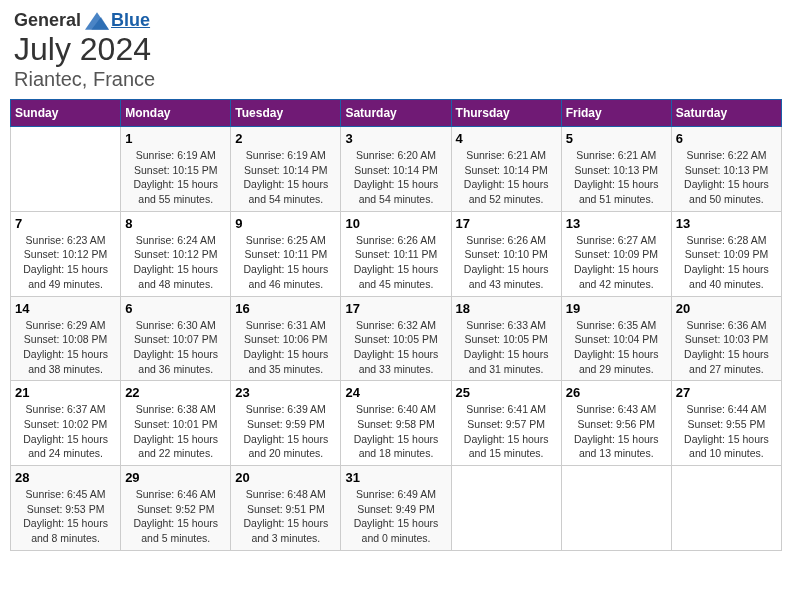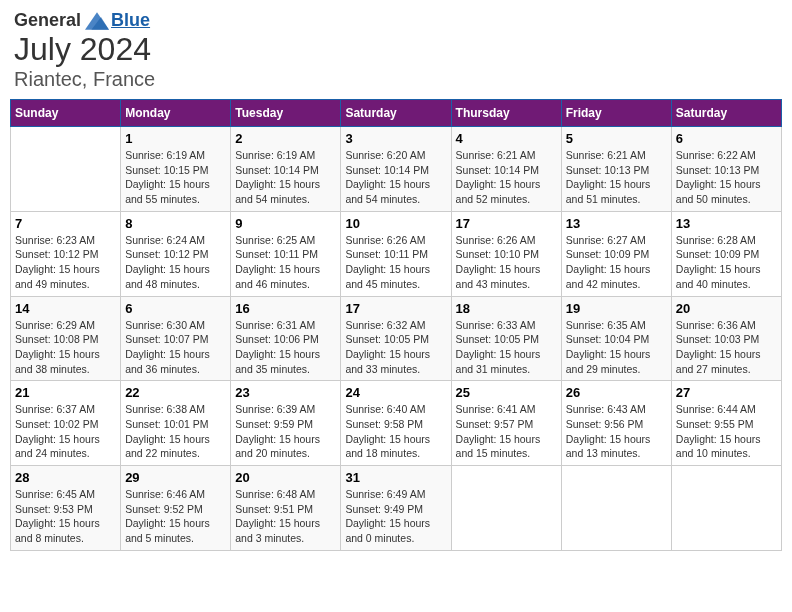--- a/index.html
+++ b/index.html
@@ -78,20 +78,21 @@
     .day-number {
       font-weight: bold;
       font-size: 13px;
       margin-bottom: 2px;
       display: block;
     }
     .day-info {
       color: #333;
       line-height: 1.4;
       font-size: 10.5px;
+      text-align: center;
     }
     .empty-cell {
       background: #fff !important;
     }
   </style>
 </head>
 <body>
 
 <div class="header">
   <div class="logo">

